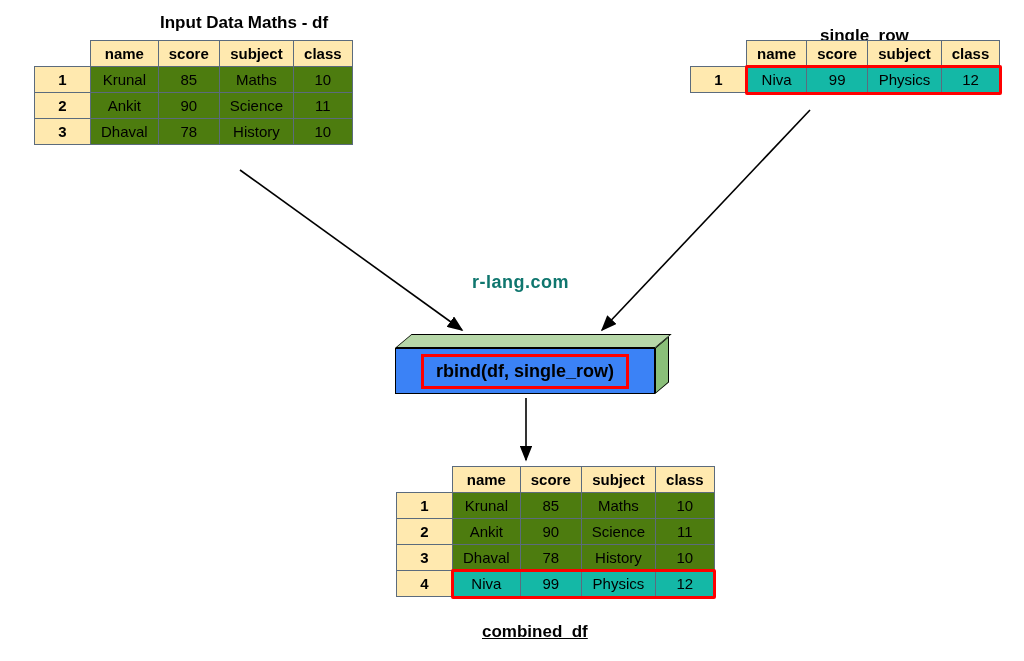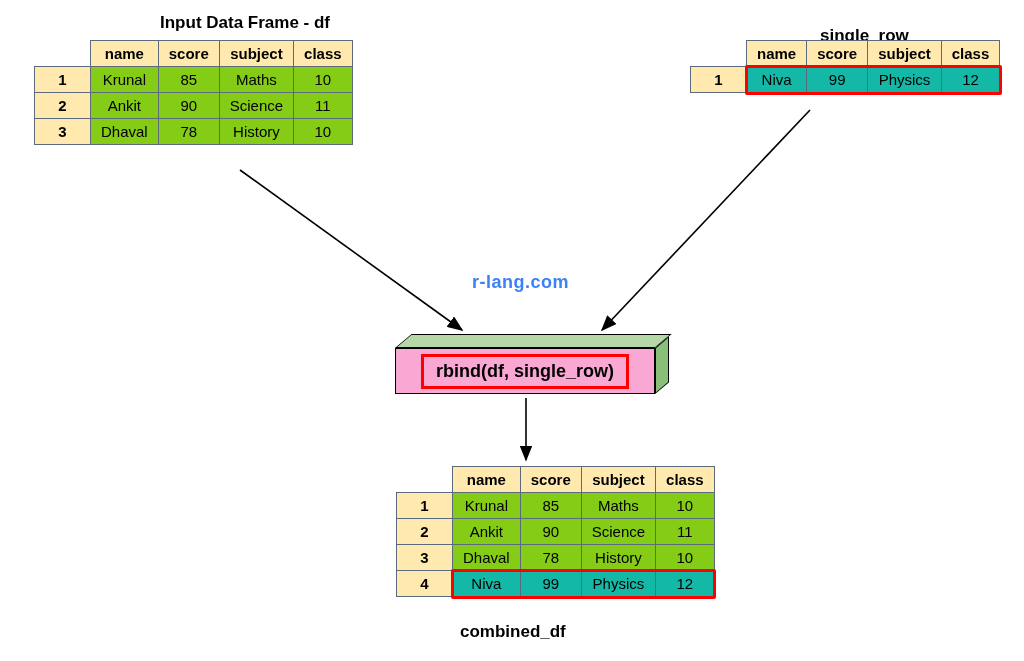--- a/index.html
+++ b/index.html
@@ -14,21 +14,21 @@
   }
   .caption {
     position: absolute;
     font-weight: bold;
     font-size: 17px;
     color: #000;
     white-space: nowrap;
   }
   .watermark {
     position: absolute;
-    color: #3b82f6;
+    color: #0f766e;
     font-weight: bold;
     font-size: 18px;
     letter-spacing: 0.5px;
   }
   table.data {
     position: absolute;
     border-collapse: collapse;
     background: #fff;
     font-size: 15px;
   }
@@ -41,21 +41,21 @@
   }
   table.data th.col {
     background: #ffe9af;
     font-weight: bold;
   }
   table.data th.row {
     background: #ffe9af;
     font-weight: bold;
   }
   table.data td.blue {
-    background: #84cc16;
+    background: #4d7c0f;
   }
   table.data td.pink {
     background: #14b8a6;
   }
   table.data th.corner {
     background: #ffffff;
     border: none;
   }
   .red-frame {
     position: absolute;
@@ -88,21 +88,21 @@
     top: 0;
     background: #8abf79;
     border: 1.5px solid #000;
     transform: skewY(-40deg);
     transform-origin: top left;
   }
   .block-front {
     position: absolute;
     width: 260px;
     height: 46px;
-    background: #f9a8d4;
+    background: #3b82f6;
     border: 1.5px solid #000;
     display: flex;
     align-items: center;
     justify-content: center;
   }
   .block-label {
     font-weight: bold;
     font-size: 18px;
     color: #000;
     border: 3px solid #ff0000;
@@ -113,23 +113,23 @@
     position: absolute;
     inset: 0;
     width: 1024px;
     height: 661px;
     pointer-events: none;
   }
 </style>
 </head>
 <body>
 
-<div class="caption" style="left:160px; top:13px;">Input Data Frame - df</div>
+<div class="caption" style="left:160px; top:13px;">Input Data Maths - df</div>
 <div class="caption" style="left:820px; top:26px;">single_row</div>
-<div class="caption" style="left:460px; top:622px;">combined_df</div>
+<div class="caption" style="left:482px; top:622px;text-decoration:underline;">combined_df</div>
 
 <div class="watermark" style="left:472px; top:272px;">r-lang.com</div>
 
 <table class="data" id="tbl-df" style="left:34px; top:40px;">
   <thead>
       <tr>
     <th class="corner"></th>
     <th class="col">name</th>
     <th class="col">score</th>
     <th class="col">subject</th>

